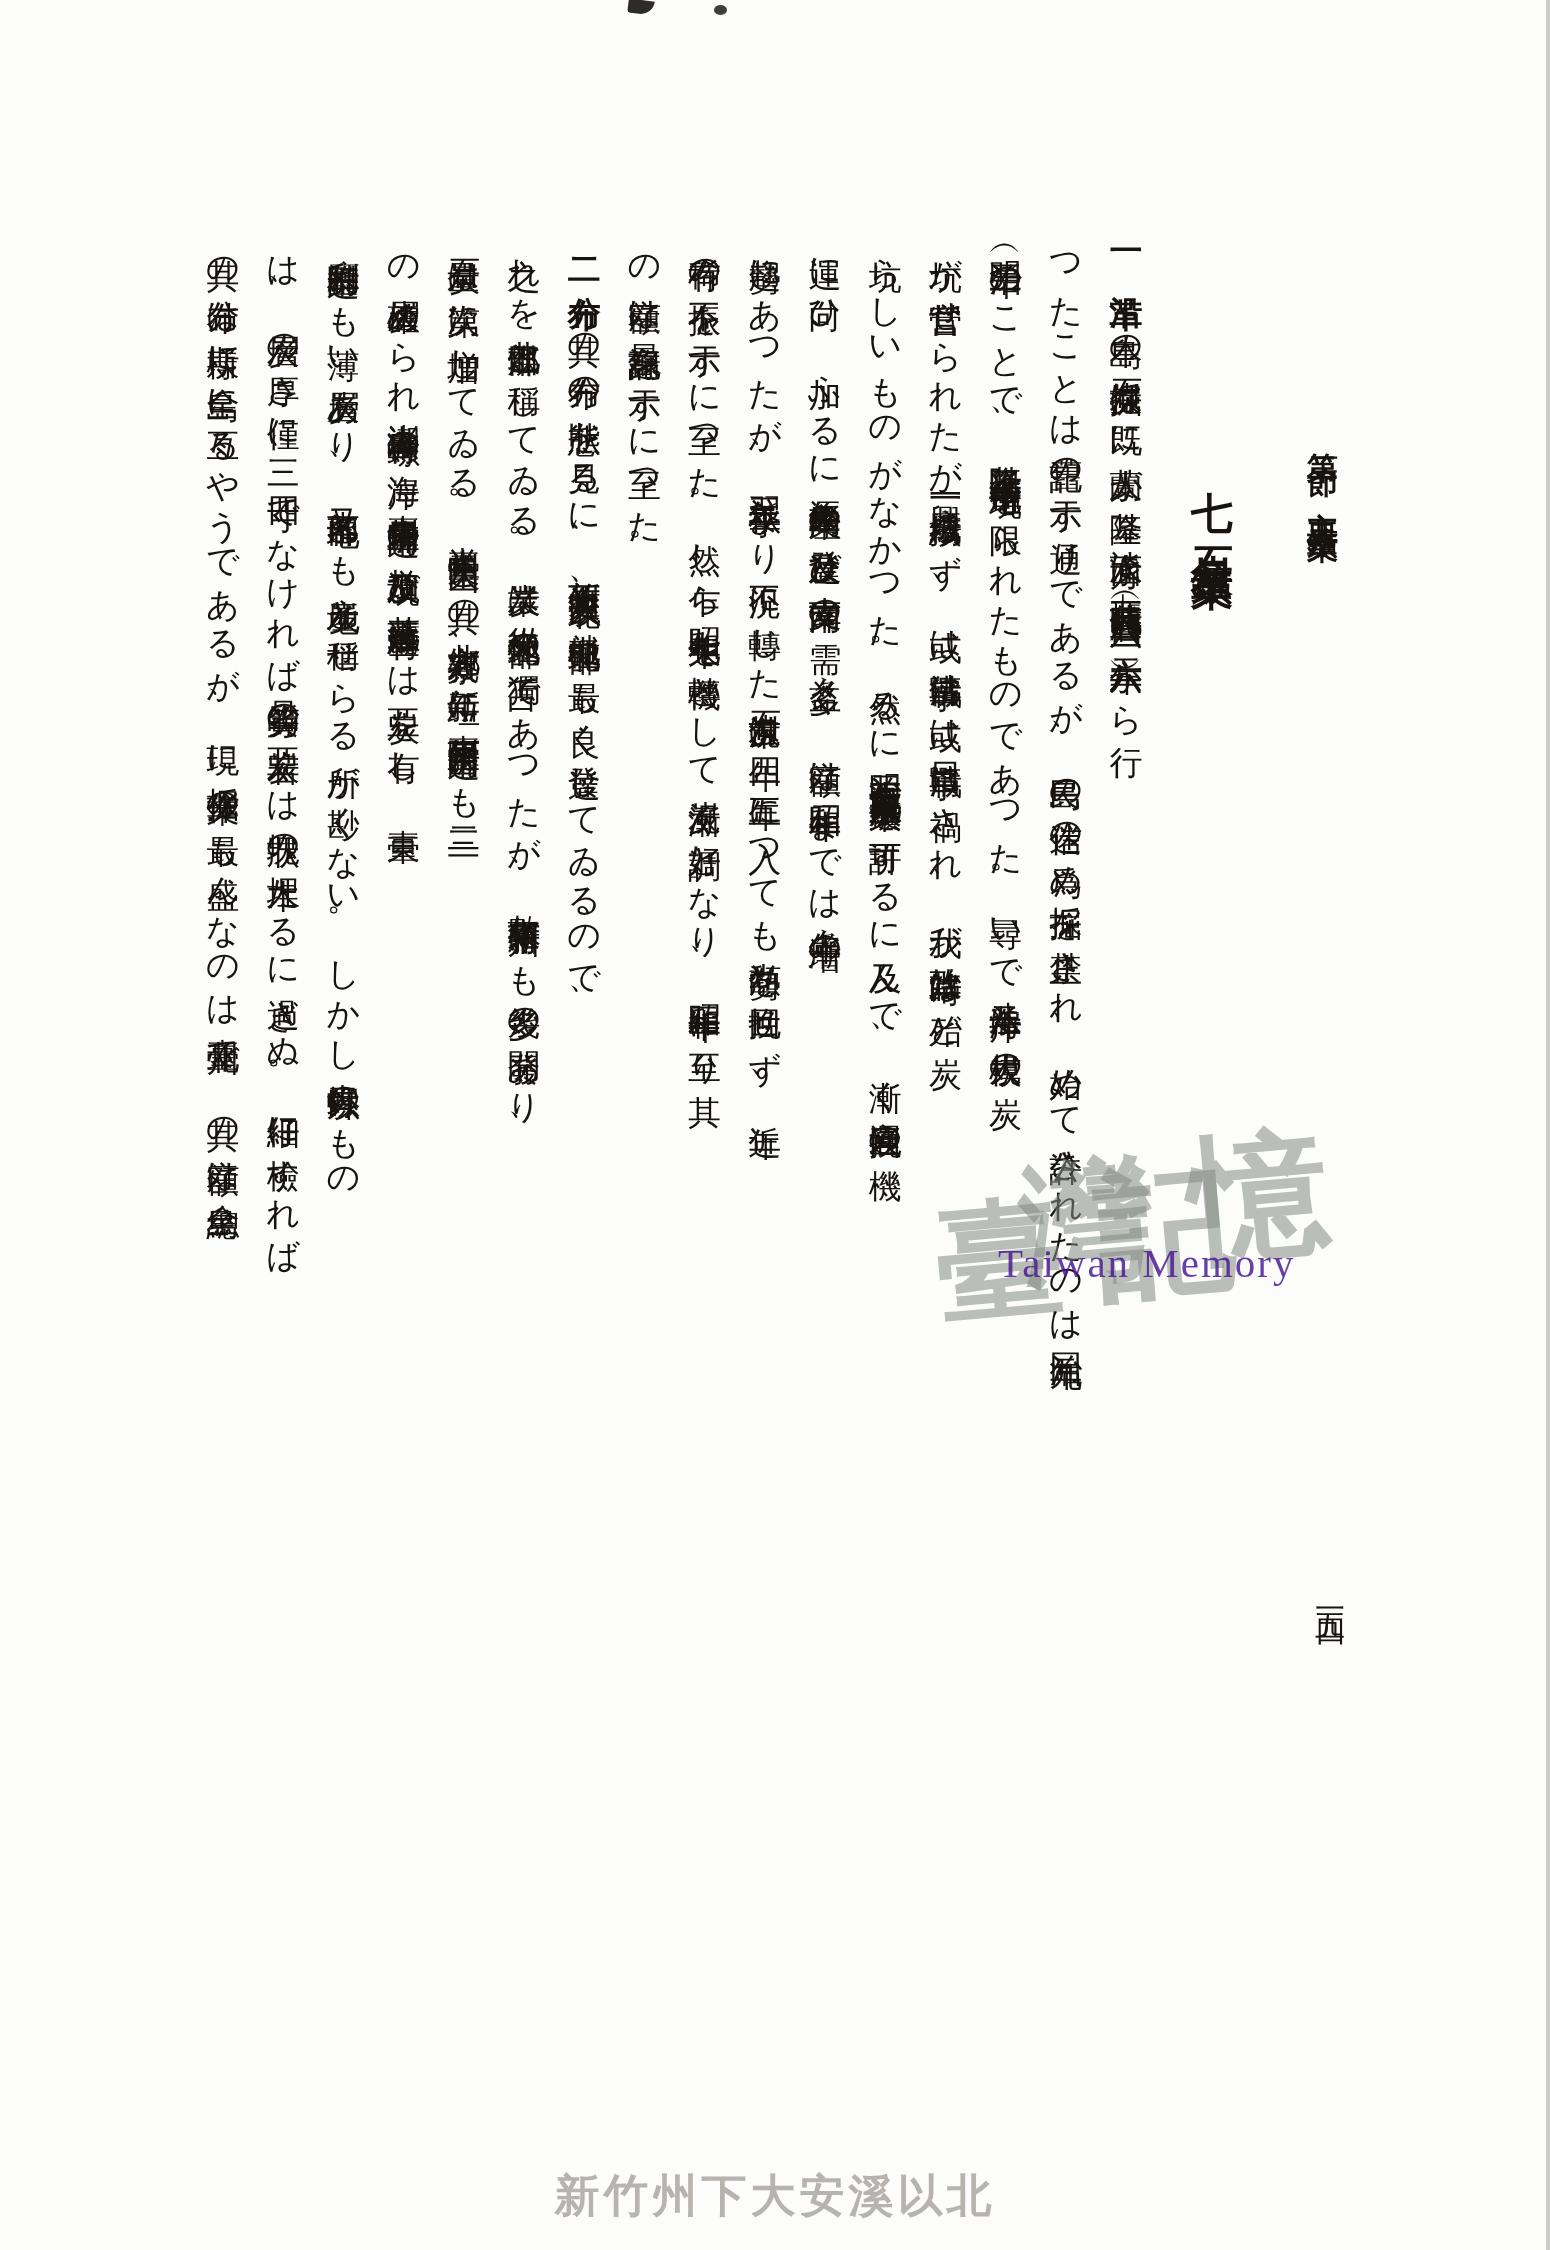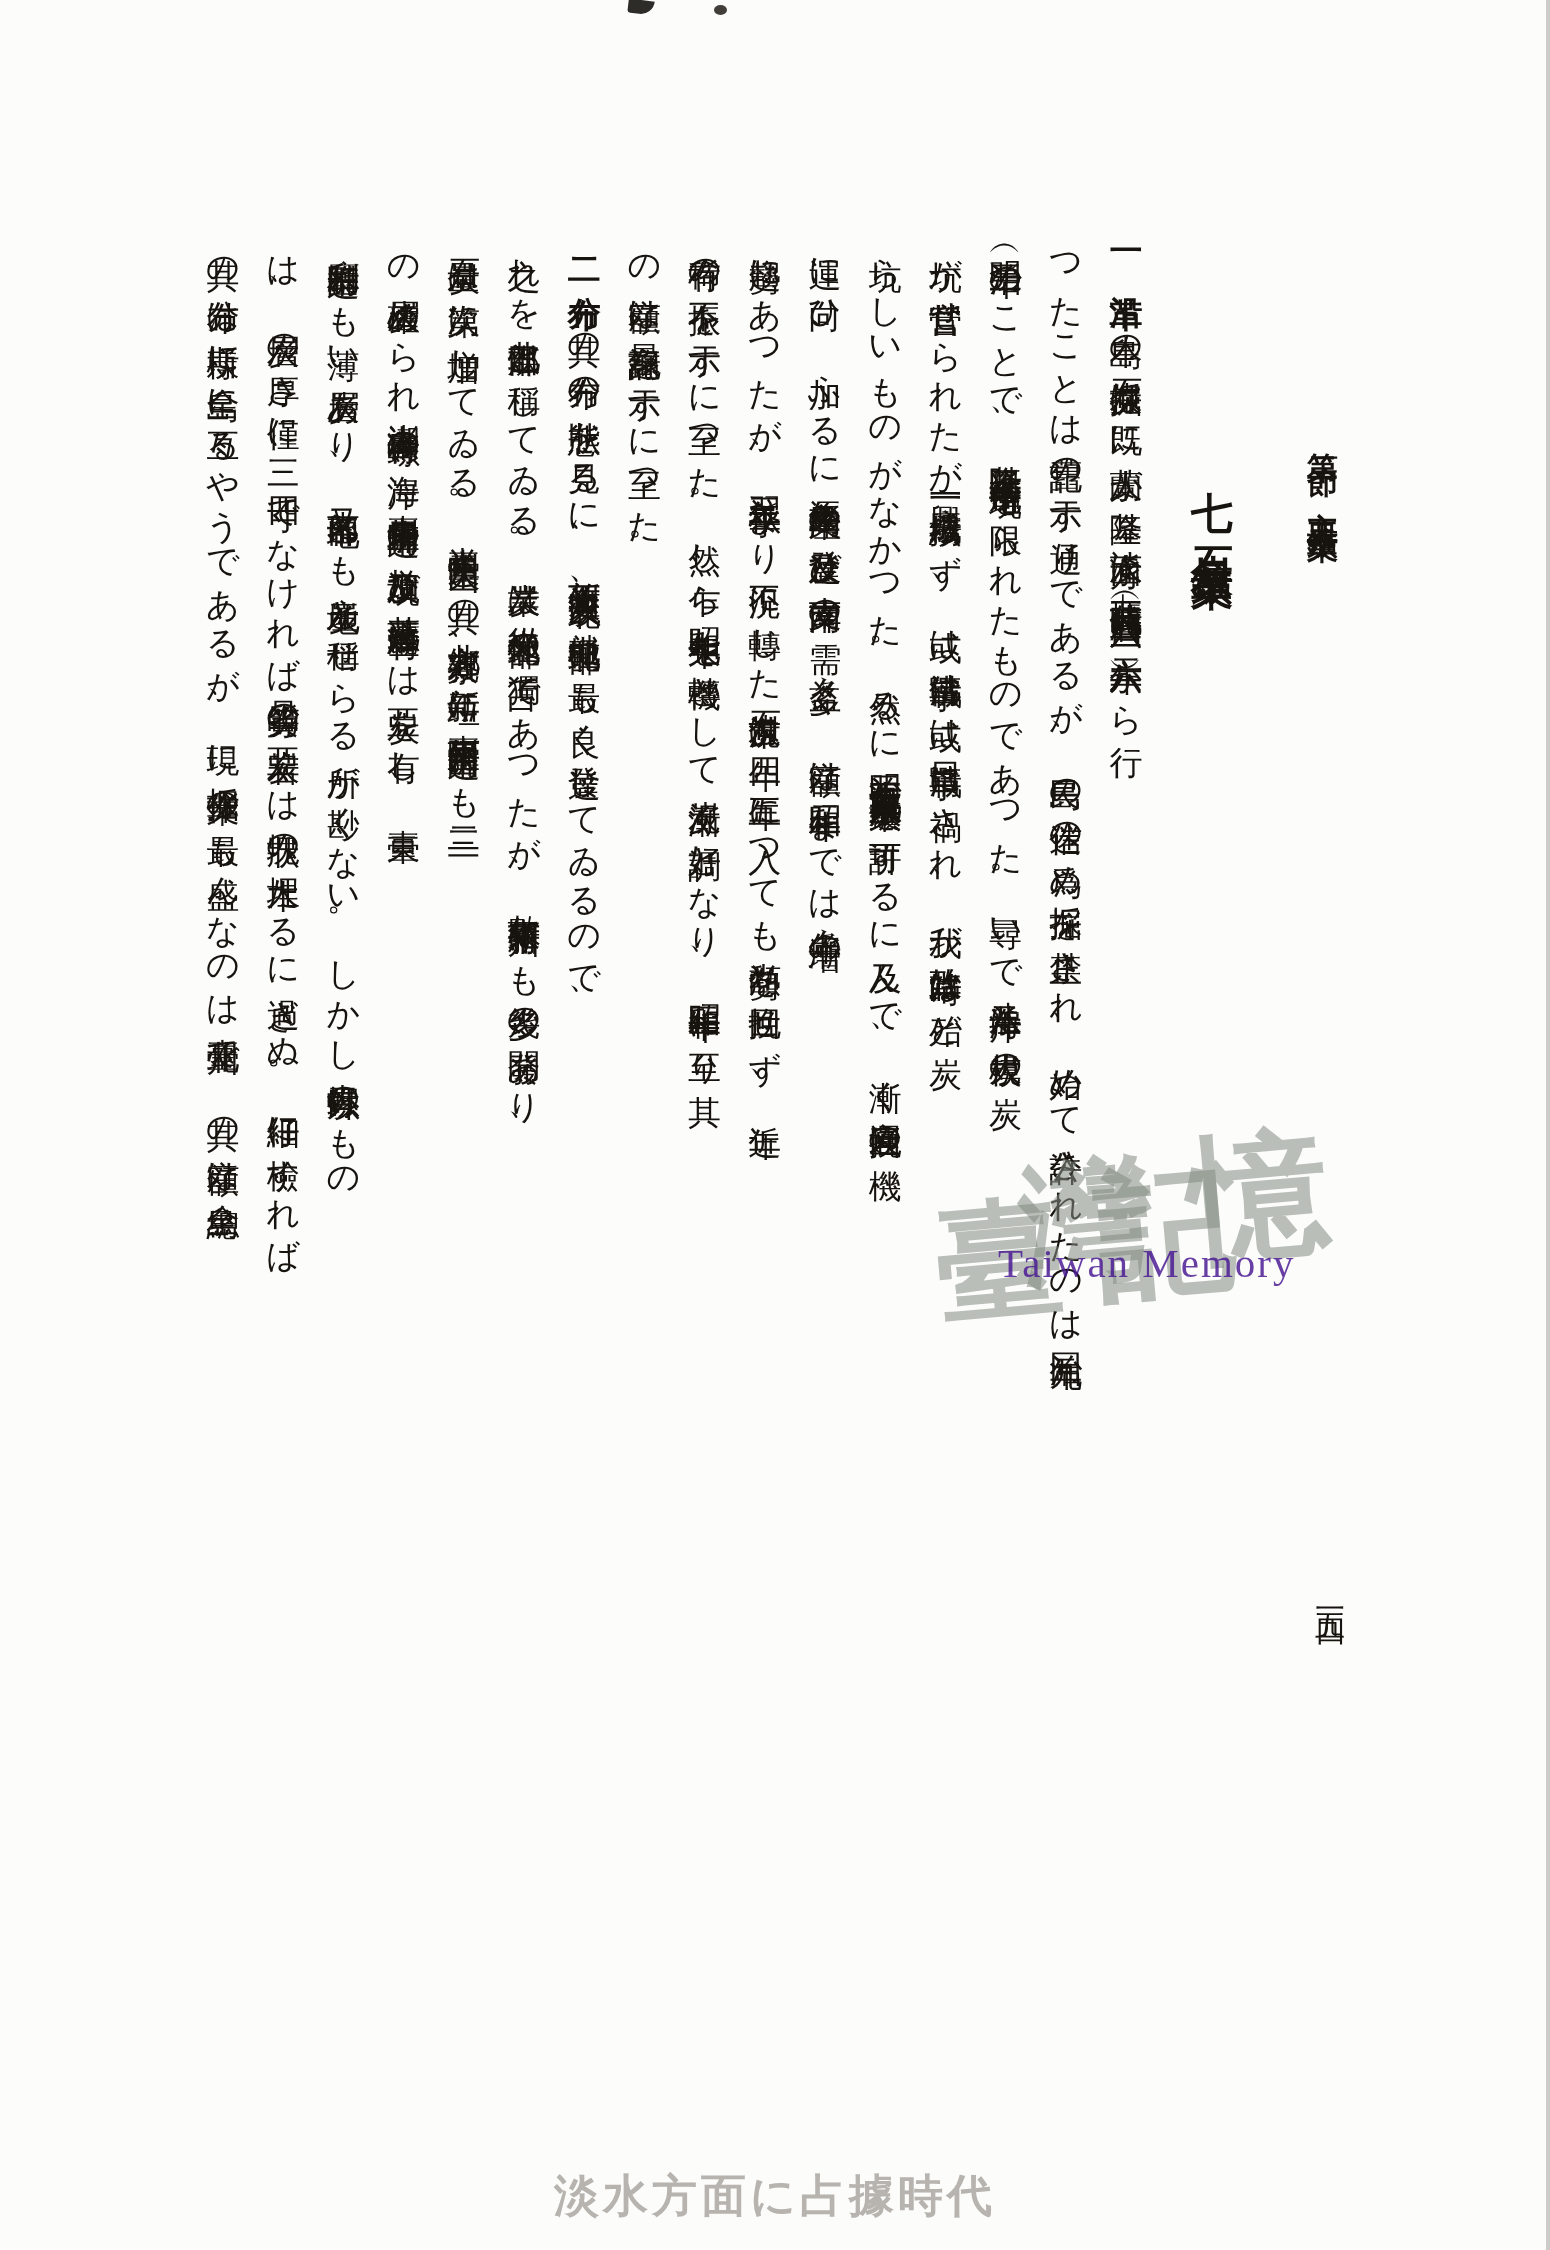--- a/index.html
+++ b/index.html
@@ -69,15 +69,15 @@
   <div class="wm">
     <span class="wm-char wm-c0">臺</span>
     <span class="wm-char wm-c1">灣</span>
     <span class="wm-char wm-c2">記</span>
     <span class="wm-char wm-c3">憶</span>
     <span class="wm-latin">Taiwan Memory</span>
   </div>
 
   <div class="vtext page-number">五一四</div>
 
-  <div class="footer">淡水方面に占據時代</div>
+  <div class="footer">新竹州下大安溪以北</div>
 
 </div>
 
 </body></html>

